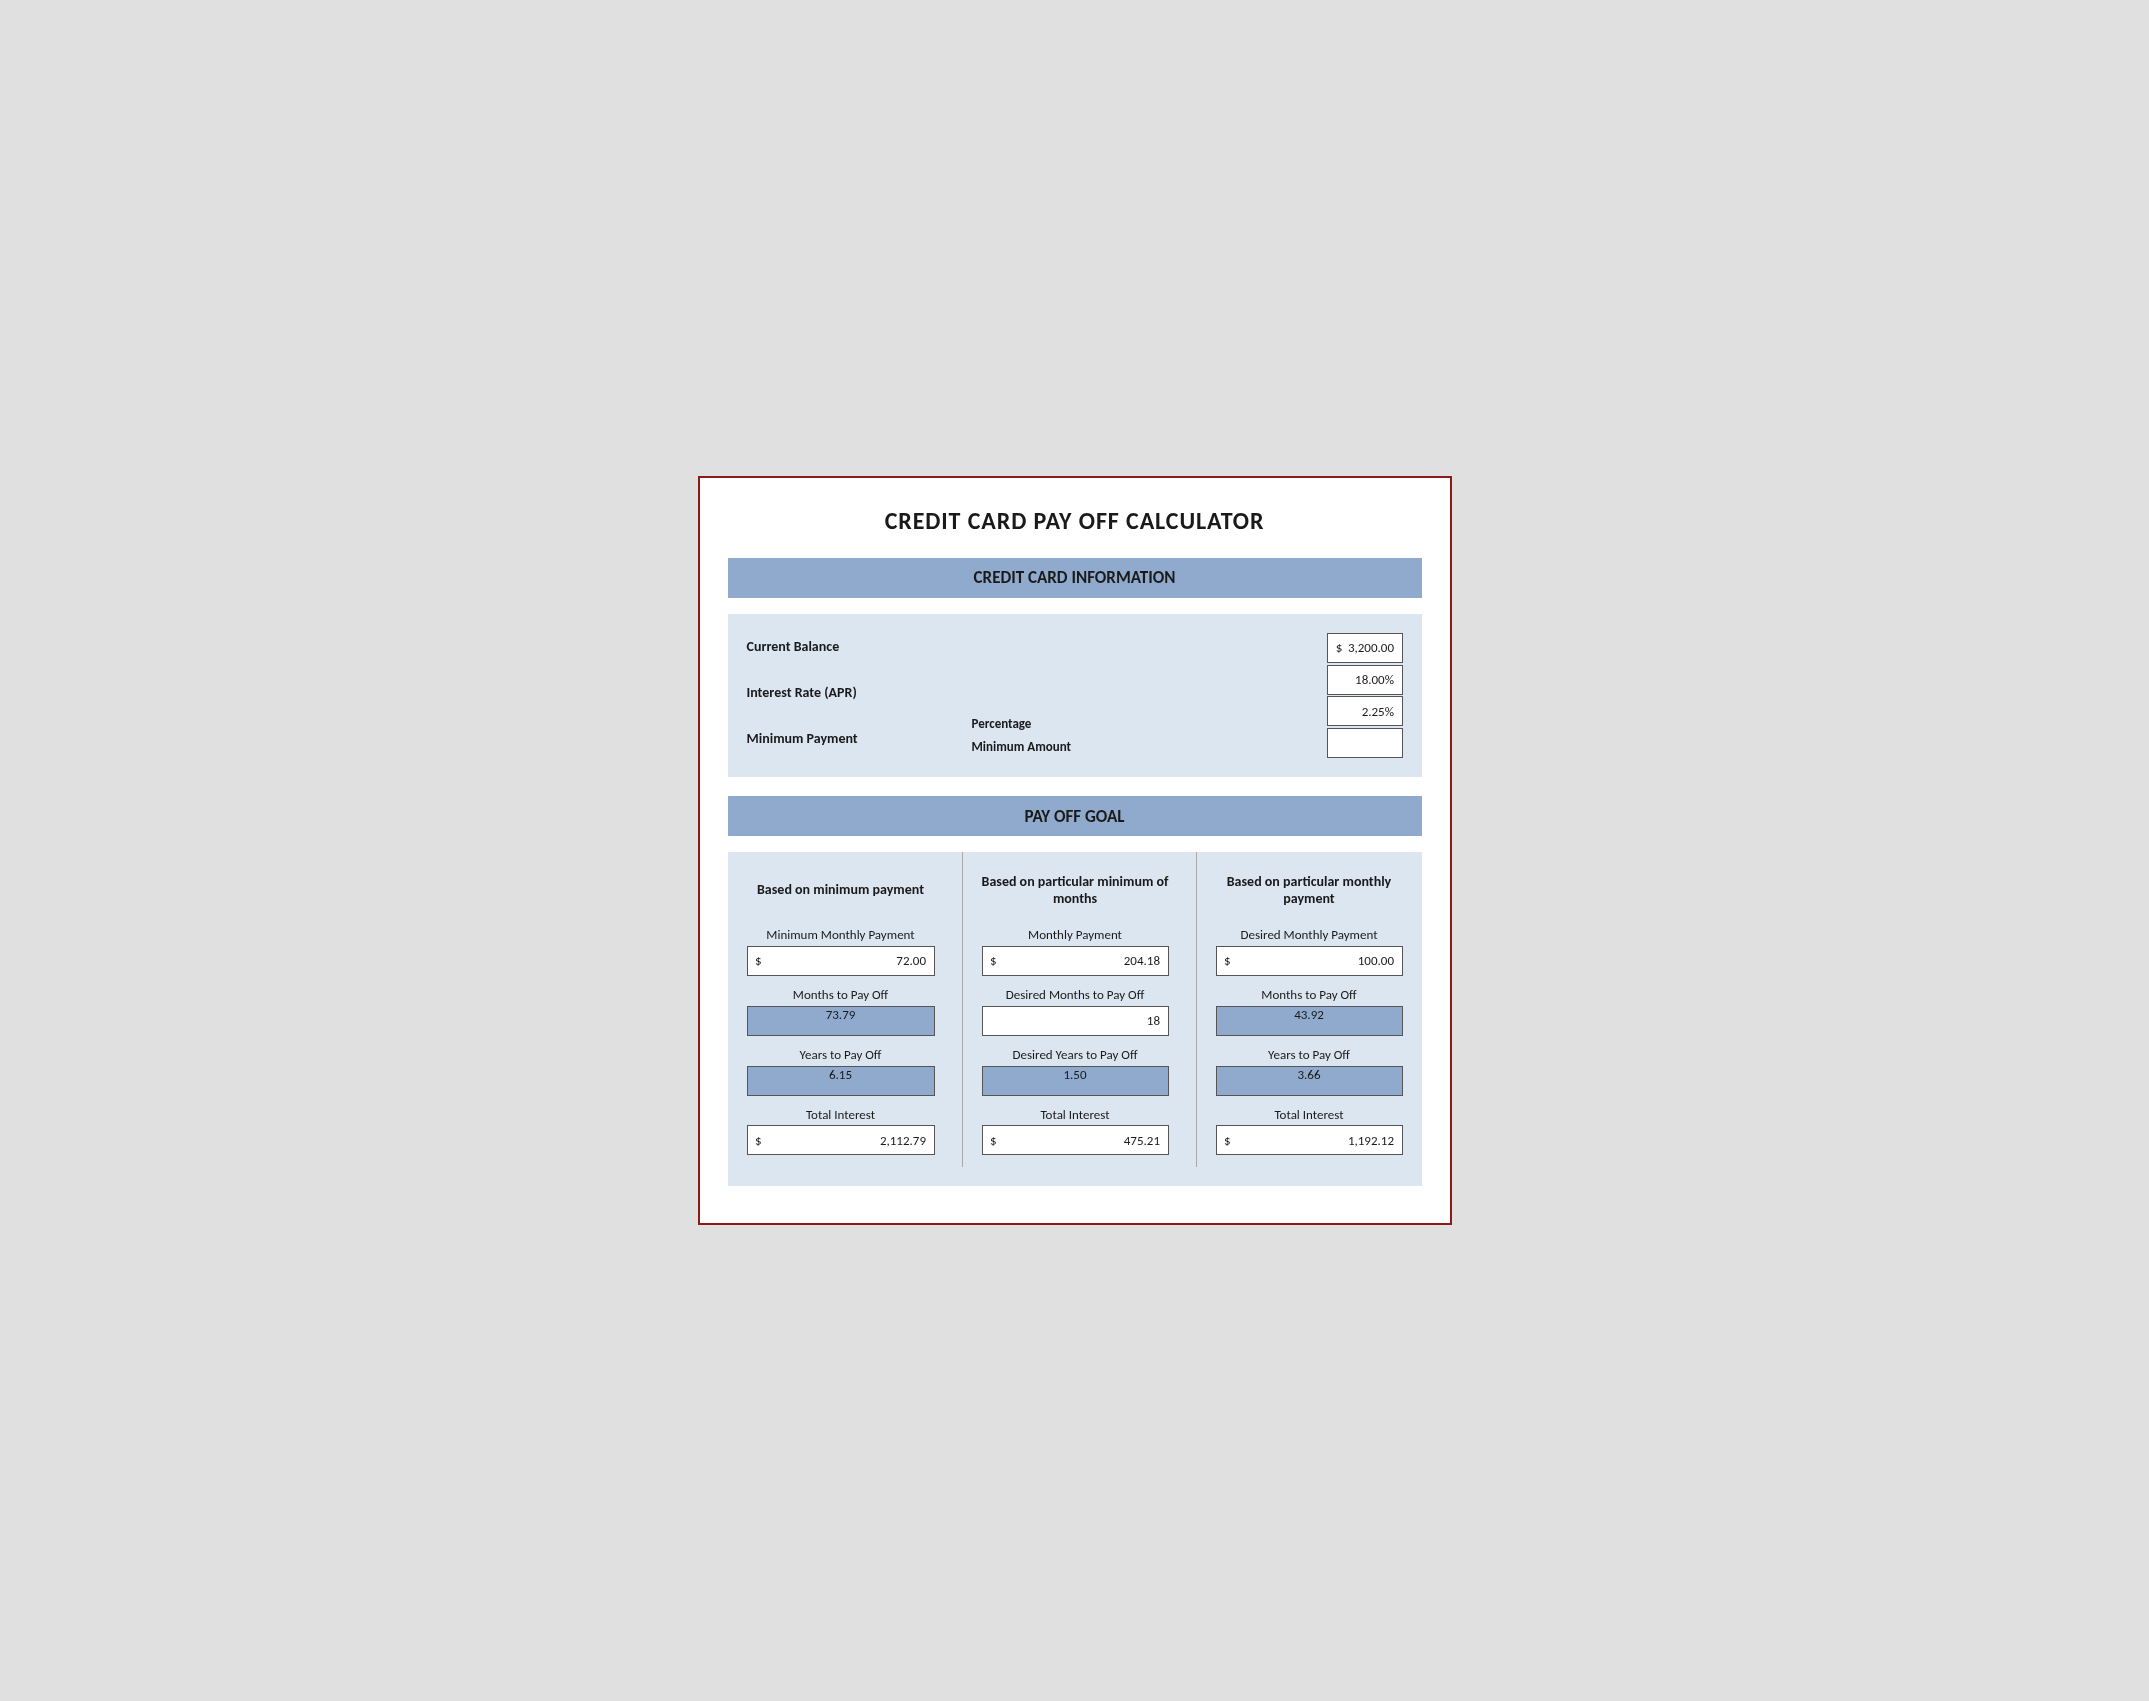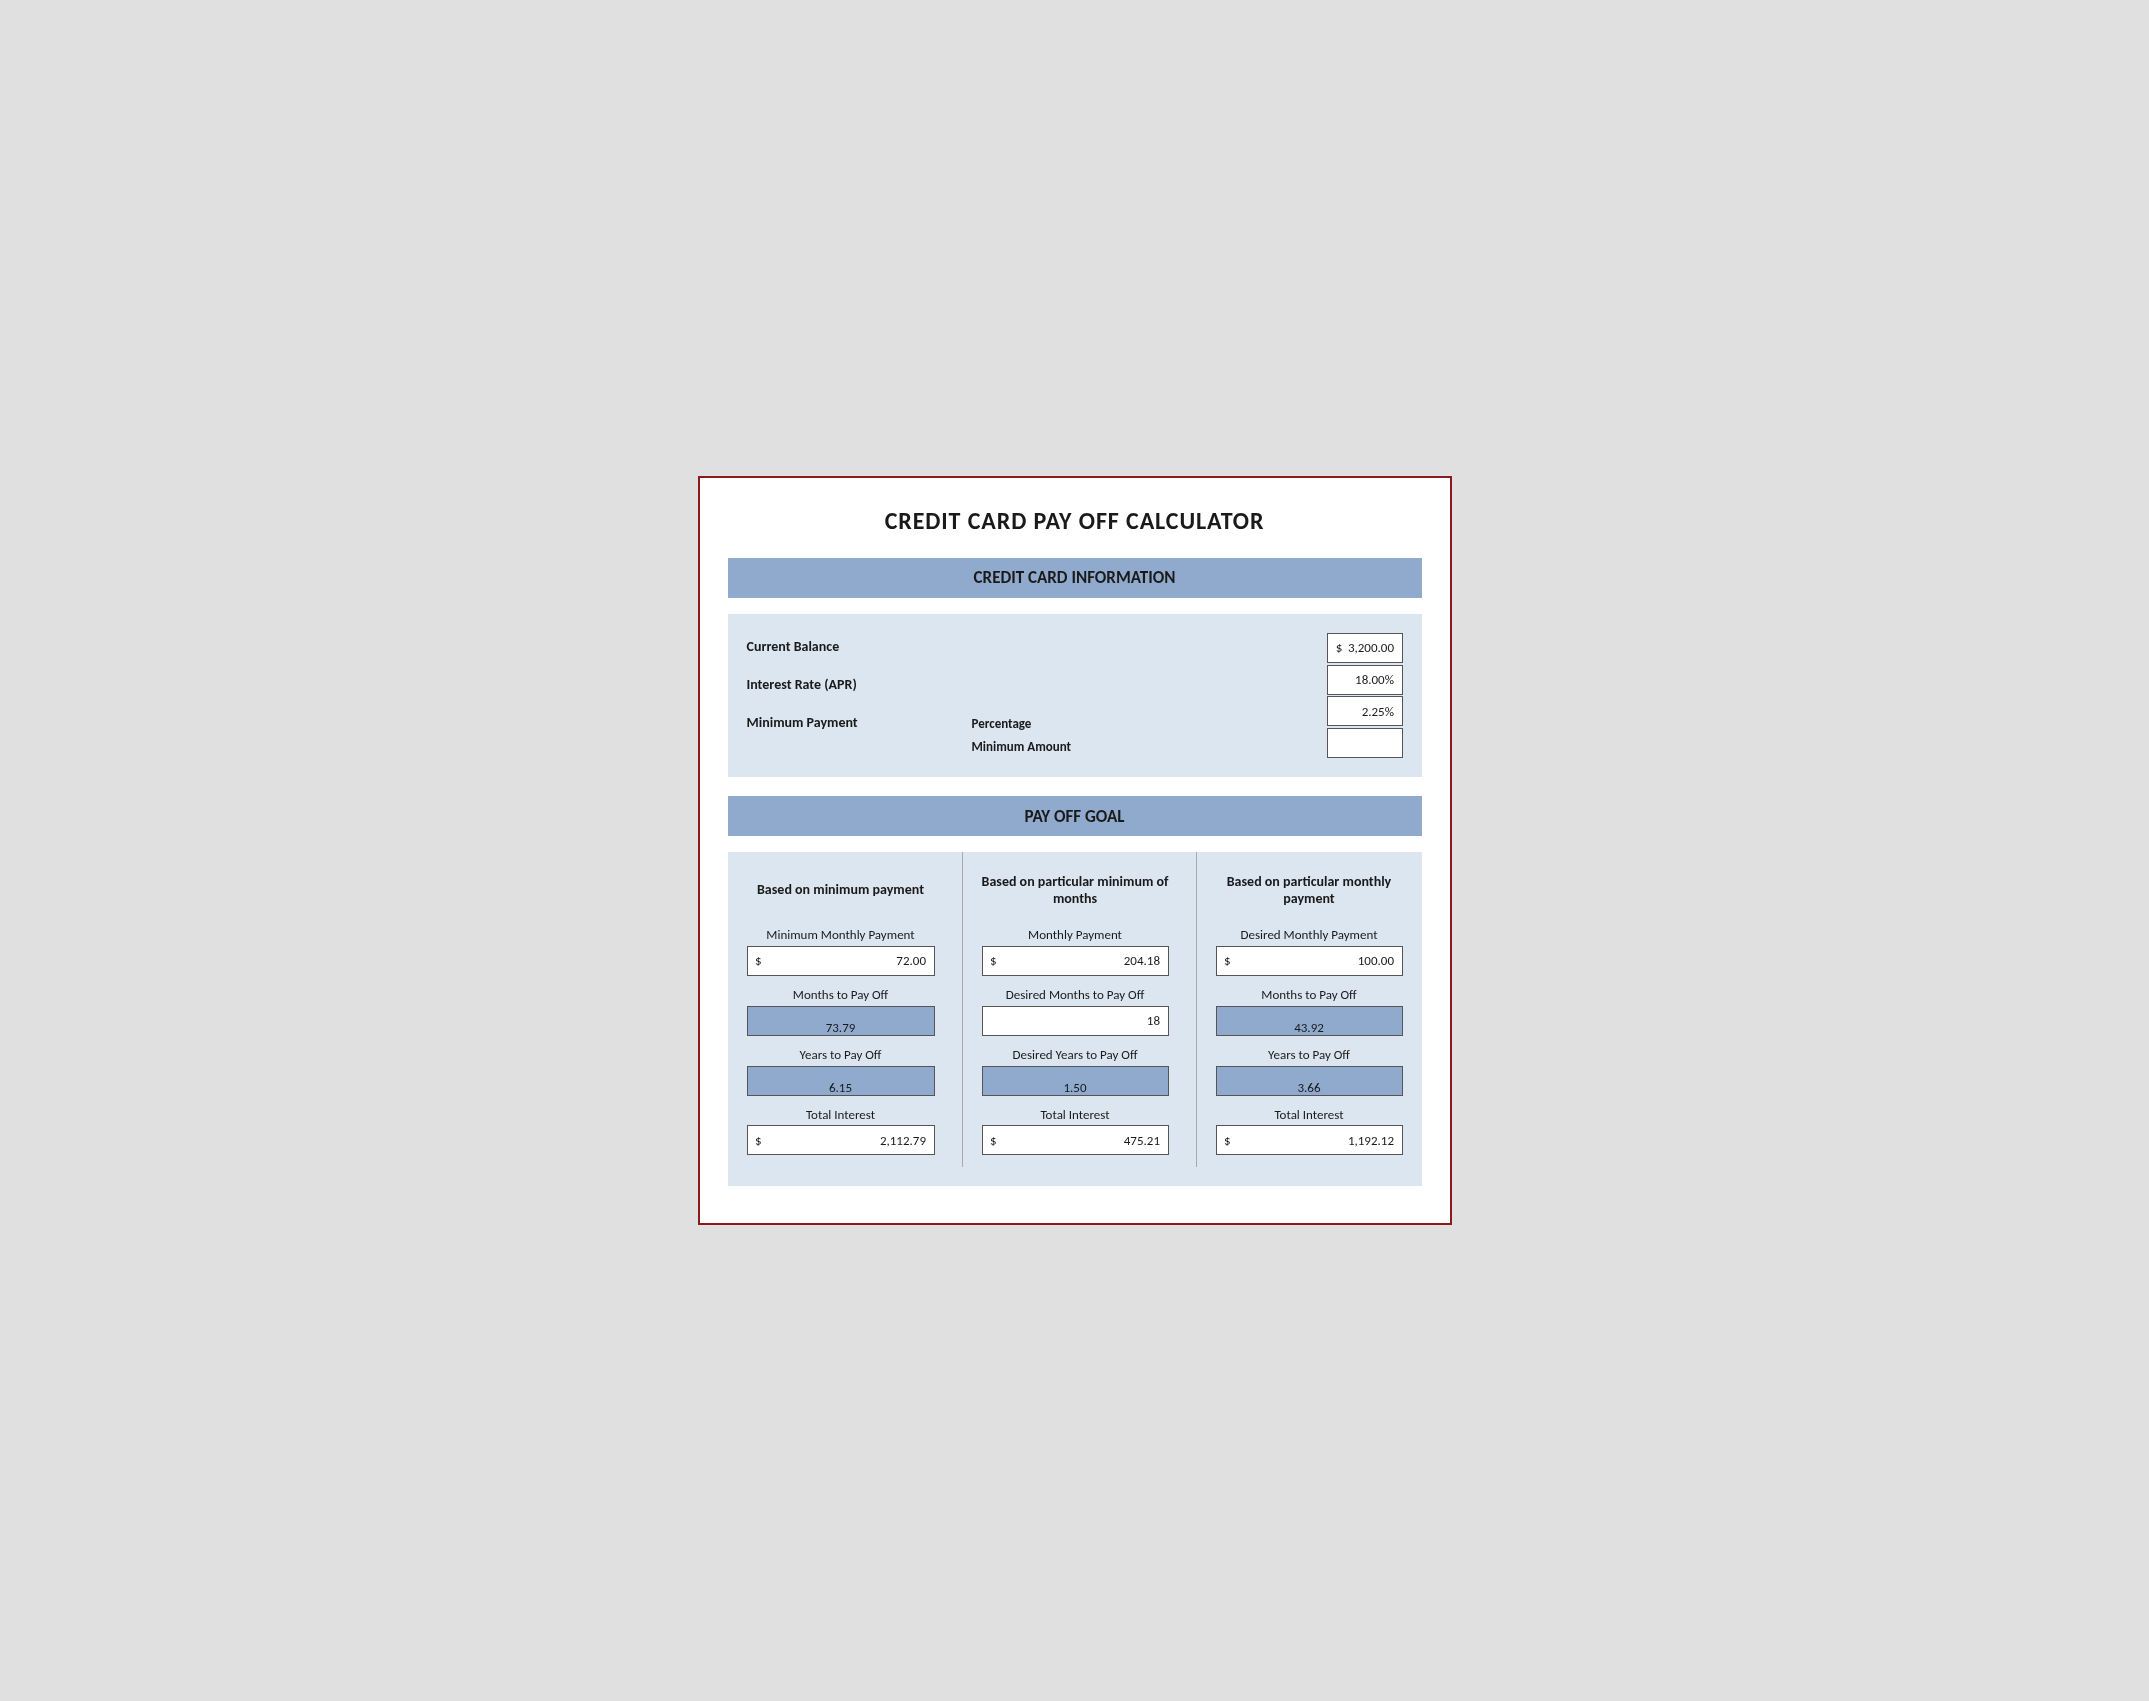--- a/index.html
+++ b/index.html
@@ -53,21 +53,21 @@
     .cc-info-grid {
       display: flex;
       align-items: flex-start;
       gap: 19px;
     }
 
     .cc-info-labels {
       flex: 0 0 206px;
       display: flex;
       flex-direction: column;
-      gap: 10px;
+      gap: 18px;
     }
 
     .cc-info-label {
       font-size: 14px;
       font-weight: 700;
       color: #1a1a1a;
       line-height: 2;
     }
 
     .cc-info-spacer {
@@ -178,21 +178,21 @@
       align-items: center;
       padding: 0 7.5px;
     }
 
     .field-input-shaded {
       width: 100%;
       background: #8faacc;
       border: 0.9px solid #555;
       height: 30px;
       display: flex;
-      align-items: flex-end;
+      align-items: flex-start;
       padding: 0 5px;
       justify-content: center;
     }
 
     .field-dollar {
       font-size: 13px;
       color: #1a1a1a;
       margin-right: 5.6px;
     }
 

